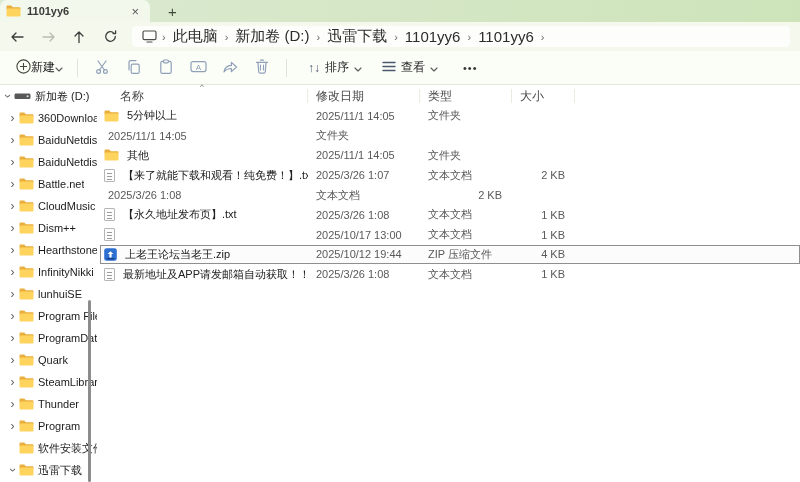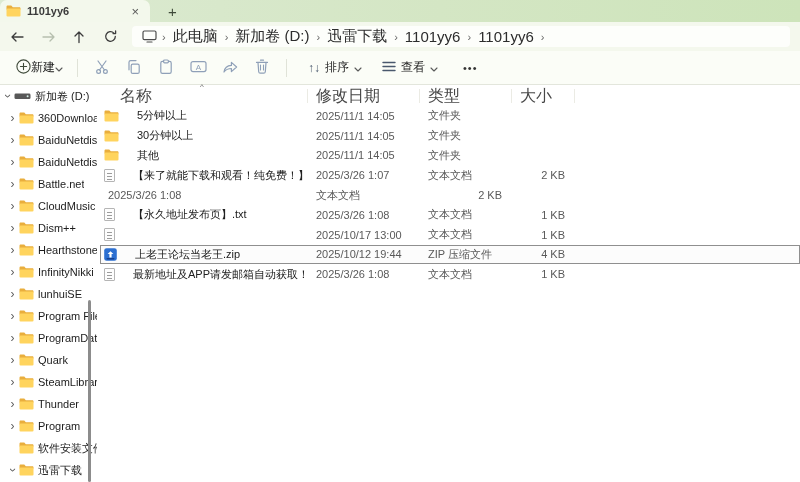--- a/index.html
+++ b/index.html
@@ -45,26 +45,26 @@
   .tree-icon { display:flex; align-items:center; margin:0 4px 0 1px; flex:0 0 auto; }
   .tree-label { font-size:11px; color:#1c1c1c; overflow:hidden; }
   .depth0 { padding-left:2px; }
   .depth1 { padding-left:7px; }
   .no-chev { padding-left:18px; }
   .sb-scroll { position:absolute; left:88px; top:300px; width:3px; height:182px; background:#8c8c8c; border-radius:2px; }
 
   
   .filearea { position:absolute; left:100px; top:85px; width:700px; height:397px; background:#fff; }
   .lheader { position:relative; display:grid; grid-template-columns:208px 112px 92px 63px; height:21px; align-items:center; }
-  .lheader .hcell { font-size:16px; color:#474747; padding-left:8px; border-right:1px solid #ebebe4; height:14px; line-height:14px; cursor:pointer; }
+  .lheader .hcell { font-size:12px; color:#474747; padding-left:8px; border-right:1px solid #ebebe4; height:14px; line-height:14px; cursor:pointer; }
   .lheader .hcell.name { padding-left:20px; }
   .sort-caret { position:absolute; top:-3px; left:100px; font-size:8px; color:#666; }
   .lrow { position:relative; display:grid; grid-template-columns:208px 112px 92px 63px; height:19.8px; align-items:center; cursor:pointer; }
   .lrow.selected { outline:1px solid #8f8f8f; outline-offset:-1px; background:#fcfcfc; }
-  .cell-name { display:flex; align-items:center; gap:18px; padding-left:4px; overflow:hidden; white-space:nowrap; color:#202020; }
+  .cell-name { display:flex; align-items:center; gap:8px; padding-left:4px; overflow:hidden; white-space:nowrap; color:#202020; }
   .cell-dim { color:#595959; padding-left:8px; white-space:nowrap; }
   .cell-size { color:#595959; text-align:right; padding-right:10px; white-space:nowrap; }
   .fi { flex:0 0 auto; display:flex; align-items:center; }
   .txt-icon { width:11px; height:13px; background:#fdfdfd; border:1px solid #b5b5b5; border-radius:1px; position:relative; }
   .txt-icon::before { content:""; position:absolute; left:2px; right:2px; top:3px; height:7px;
       background:repeating-linear-gradient(#9c9c9c 0 1px, transparent 1px 3px); }
 </style>
 </head>
 <body>
 
@@ -397,29 +397,20 @@
               <rect x=".5" y="3.4" width="14" height="8.2" rx="1.1" fill="#ffd45e"></rect>
             </svg>
           </span>
           <span>5分钟以上</span>
         </span>
         <span class="cell-dim">2025/11/1 14:05</span>
         <span class="cell-dim">文件夹</span>
         <span class="cell-size"></span>
       </div>
       <div class="lrow">
-        <span class="cell-name">
-          <span class="fi">
-            <svg width="15" height="12" viewBox="0 0 15 12">
-              <path d="M.5 1.8c0-.7.5-1.2 1.2-1.2h3.6l1.5 1.7h6.5c.7 0 1.2.5 1.2 1.2v1H.5z" fill="#e9ae3d"></path>
-              <rect x=".5" y="3.4" width="14" height="8.2" rx="1.1" fill="#ffd45e"></rect>
-            </svg>
-          </span>
-          <span>30分钟以上</span>
-        </span>
         <span class="cell-dim">2025/11/1 14:05</span>
         <span class="cell-dim">文件夹</span>
         <span class="cell-size"></span>
       </div>
       <div class="lrow">
         <span class="cell-name">
           <span class="fi">
             <svg width="15" height="12" viewBox="0 0 15 12">
               <path d="M.5 1.8c0-.7.5-1.2 1.2-1.2h3.6l1.5 1.7h6.5c.7 0 1.2.5 1.2 1.2v1H.5z" fill="#e9ae3d"></path>
               <rect x=".5" y="3.4" width="14" height="8.2" rx="1.1" fill="#ffd45e"></rect>

